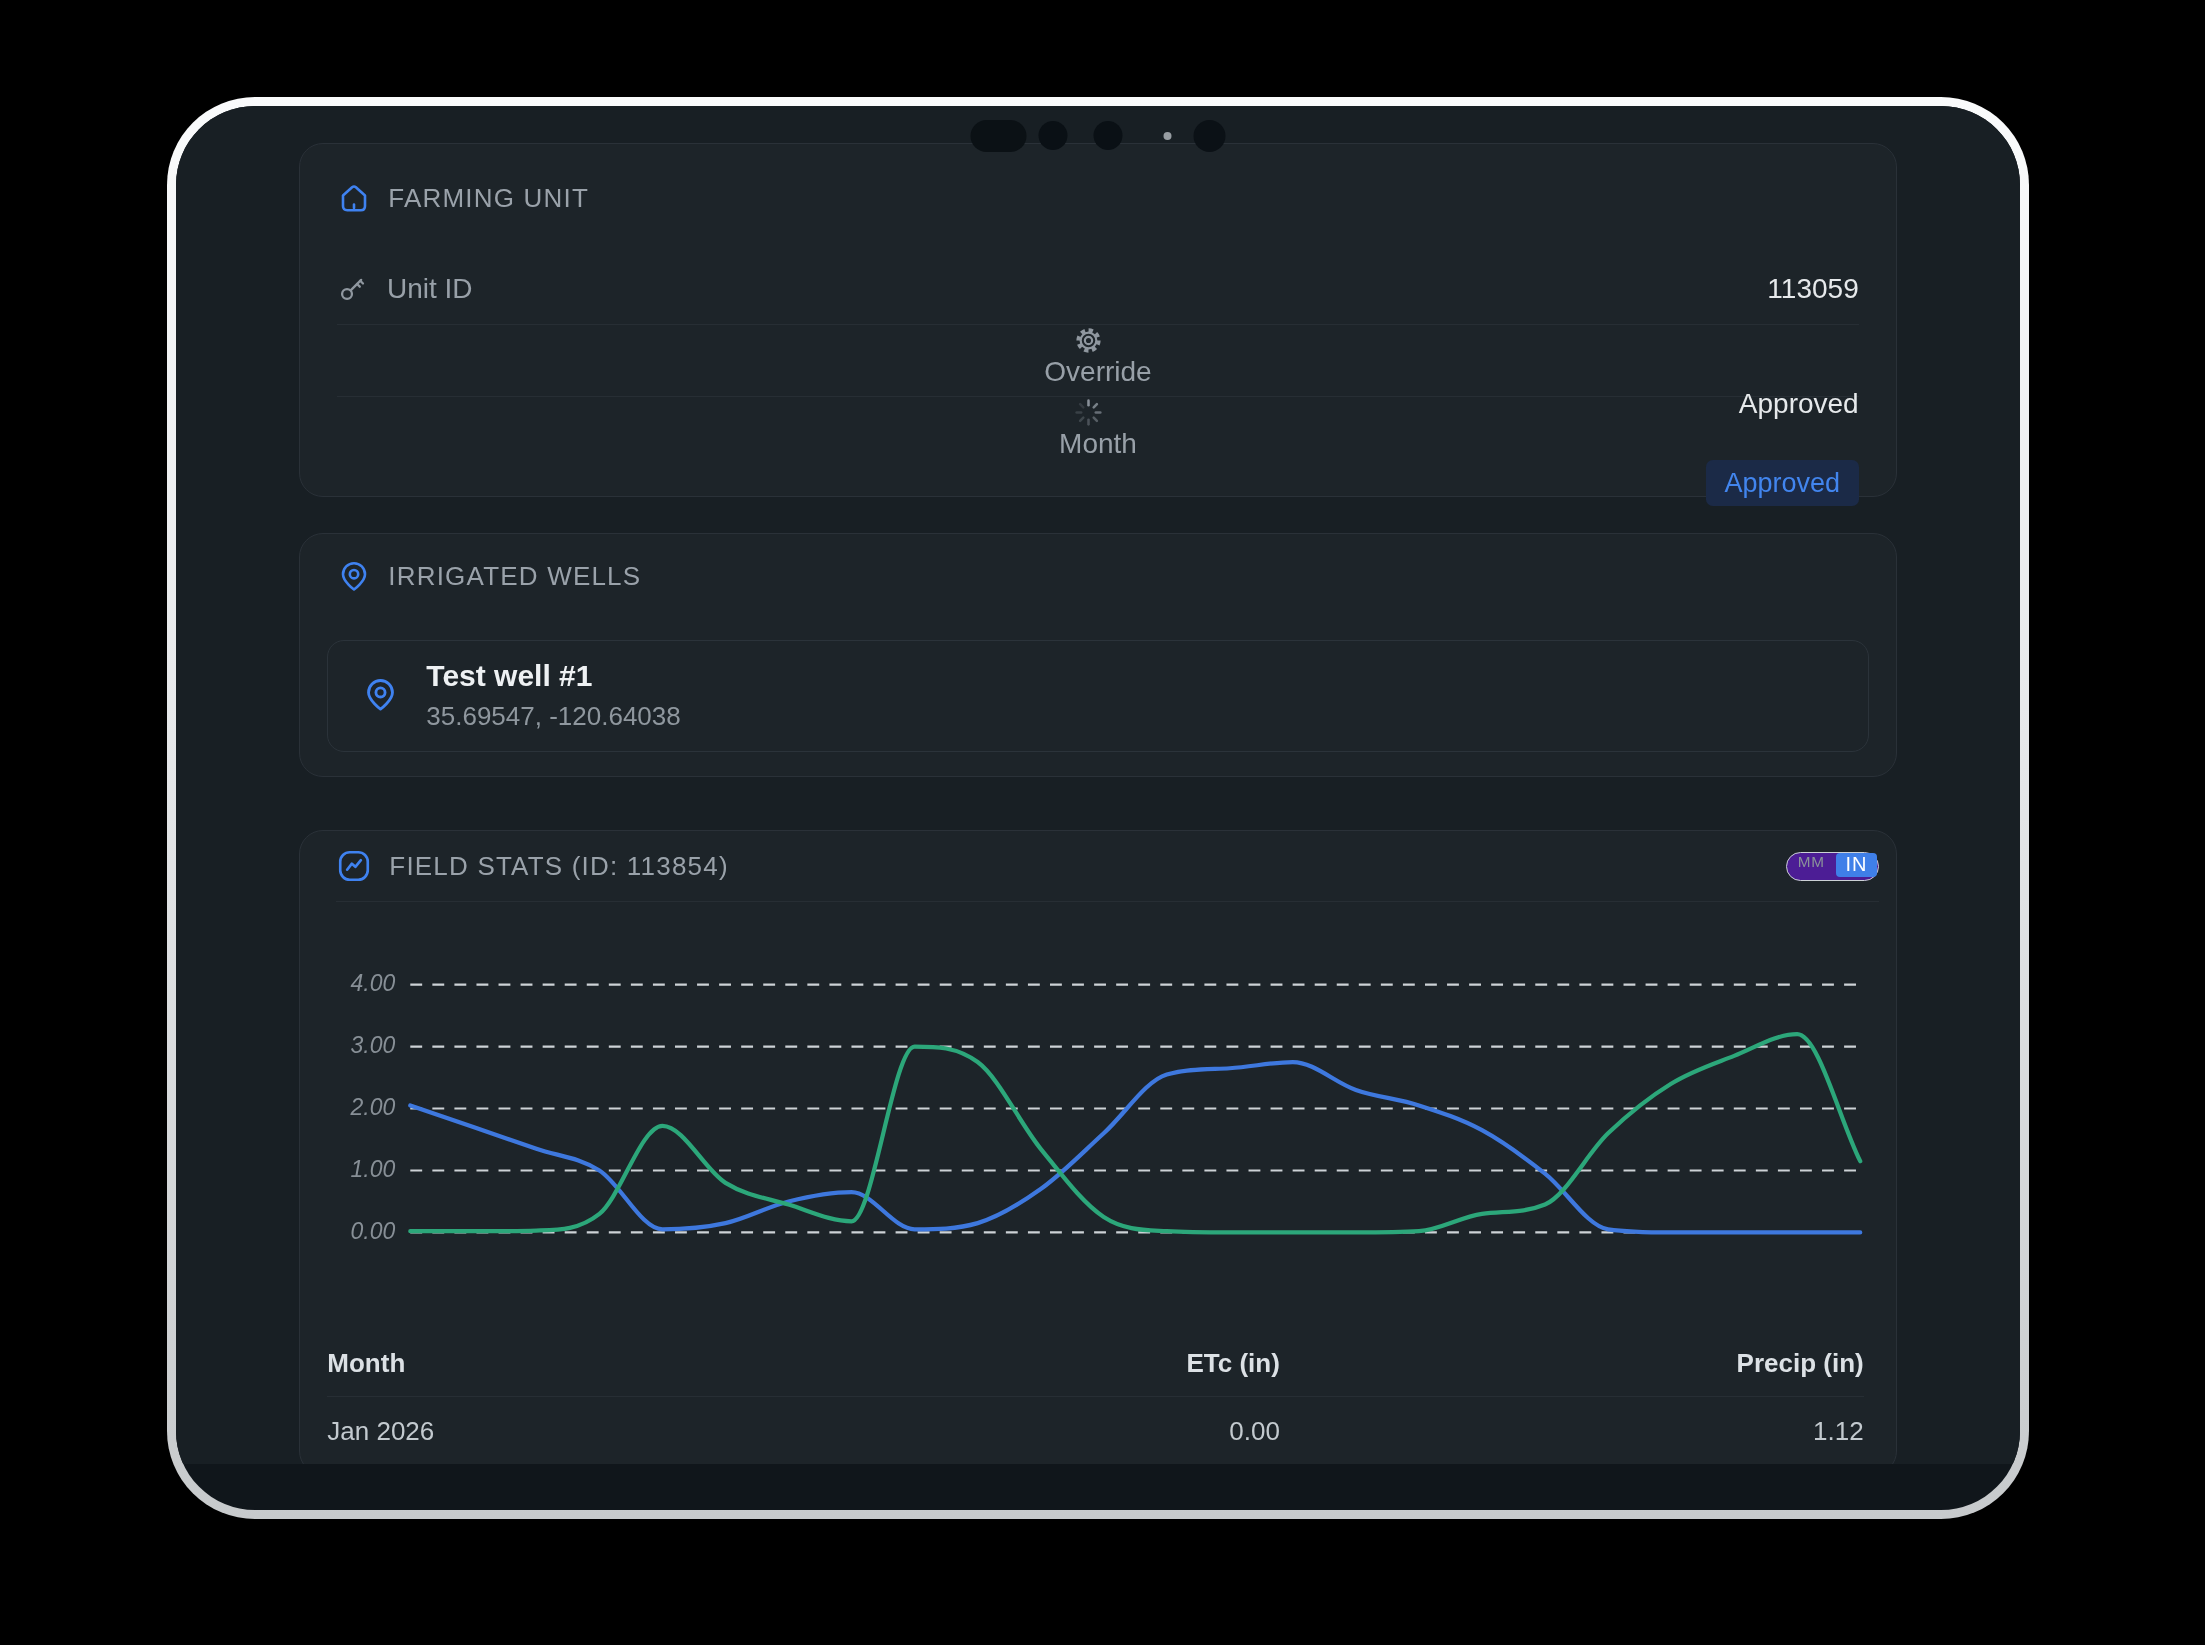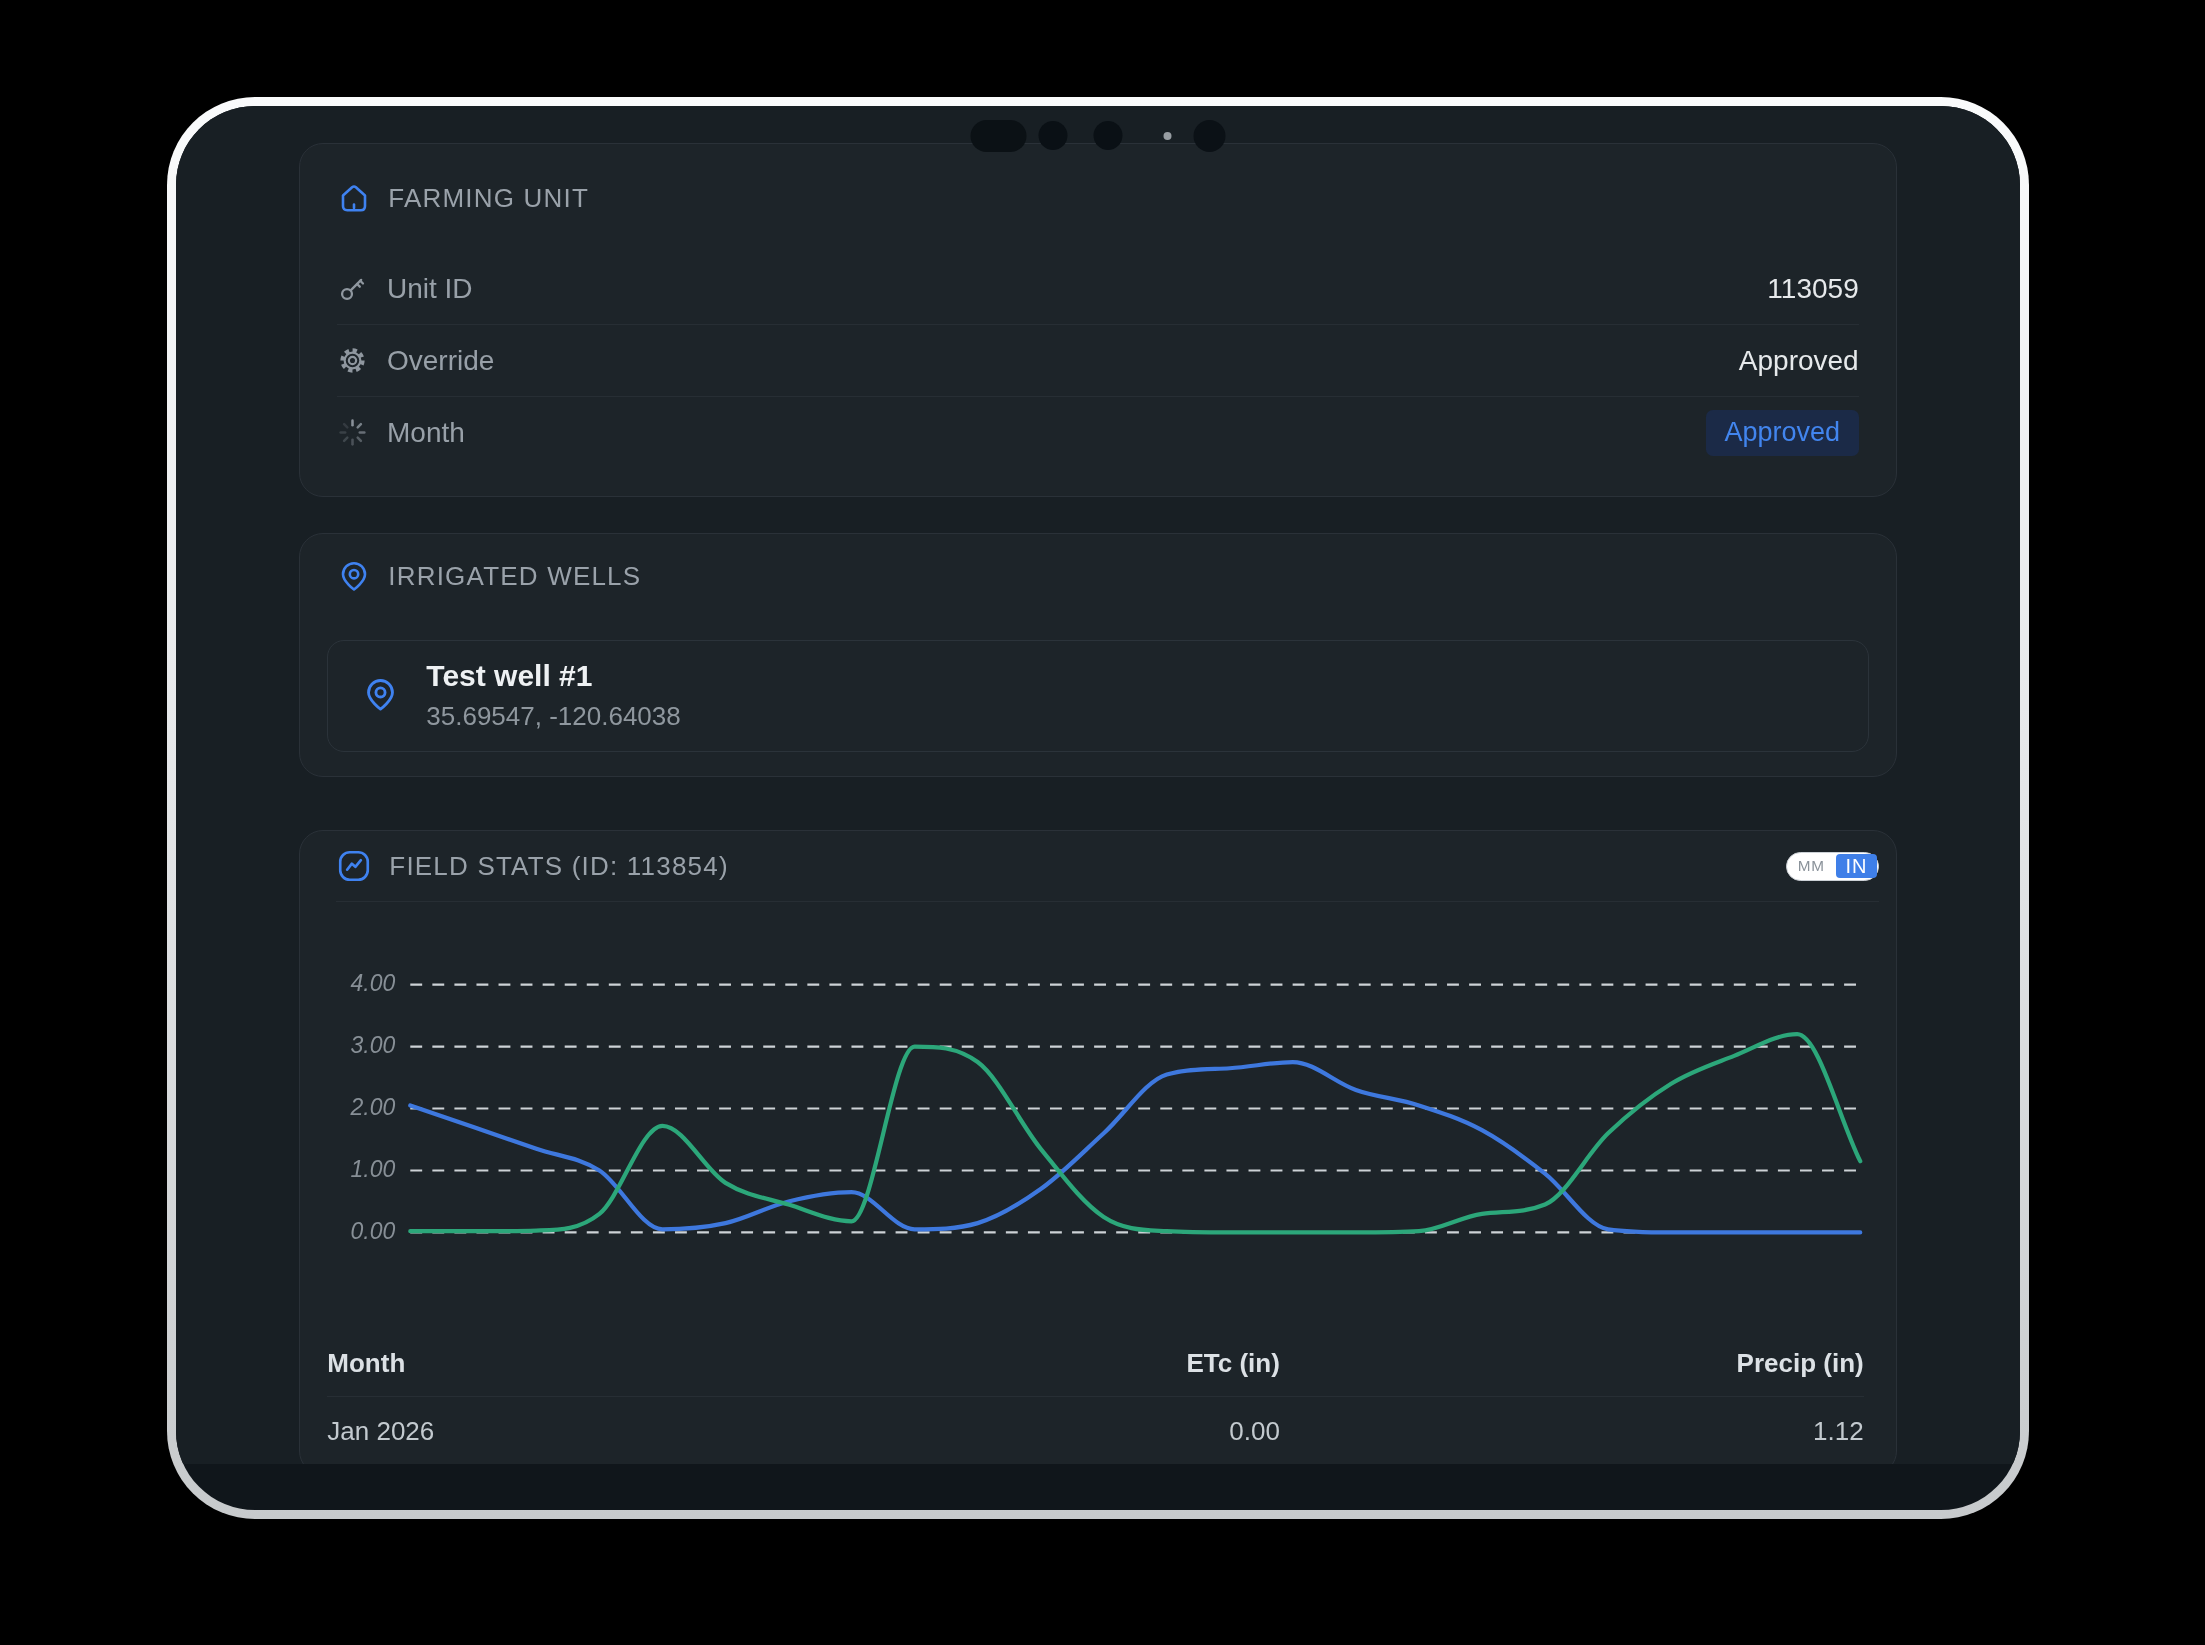--- a/index.html
+++ b/index.html
@@ -30,38 +30,38 @@
   .card-3{height:645px;margin-top:53px;overflow:hidden;}
 
   .card-header{display:flex;align-items:center;gap:17px;}
   .card-1 .card-header{height:109px;}
   .card-2 .card-header{height:85px;padding:0 37px;}
   .sec-title{font-size:26px;letter-spacing:1.2px;color:#9aa2aa;}
 
   .icon{flex:0 0 auto;display:inline-flex;}
 
   .info-row{display:flex;align-items:center;height:71px;}
-  .info-row + .info-row{border-top:0.8px solid #272e34;}
+  .info-row + .info-row{border-top:0.8px solid #272e34;flex-direction:column;}
   .info-row .icon{margin-right:18.7px;}
   .row-label{font-size:28px;color:#98a0a8;}
   .row-value{margin-left:auto;font-size:28px;color:#e6e9eb;}
   .badge{background:#1b2a47;color:#4285ee;padding:7.6px 18.7px;border-radius:6.8px;font-size:27px;}
 
   .well-item{margin:20.4px 27px 0;height:110px;border:0.8px solid #2b333a;border-radius:17px;
              display:flex;align-items:center;padding:0 34px;gap:27px;}
   .well-text{display:flex;flex-direction:column;gap:7.6px;}
   .well-name{font-size:30px;font-weight:700;color:#eef1f3;}
   .well-coords{font-size:26px;color:#8f979e;}
 
   
   .fs-header{height:70px;margin:0 17px 0 36px;border-bottom:0.8px solid #272e34;
              display:flex;align-items:center;gap:17px;}
   .unit-toggle{margin-left:auto;width:93px;height:29px;border:1.7px solid #ccd1d6;
-               border-radius:15.3px;display:flex;align-items:center;box-sizing:border-box;
-               background:#ffffff;}
+               border-radius:15.3px;display:flex;box-sizing:border-box;
+               background:#4c1d95;}
   .toggle-mm{flex:1;text-align:center;font-size:15.3px;color:#8a929a;letter-spacing:0.8px;}
   .toggle-in{width:41px;height:24px;background:#3f7fe8;border-radius:4px;margin-right:0.8px;
              display:flex;align-items:center;justify-content:center;font-size:20px;color:#fff;
              letter-spacing:0.8px;}
   .chart-zone{height:428px;font-style:italic;}
   .chart-svg{position:absolute;left:0;top:0;width:1595px;height:645px;pointer-events:none;}
   .ytick{position:absolute;left:34px;width:61px;text-align:right;font-size:23px;color:#878f96;}
   .yt0{top:139px}.yt1{top:201px}.yt2{top:263px}.yt3{top:325px}.yt4{top:387px}
 
   .stats-table{margin:0 32px 0 27px;}

